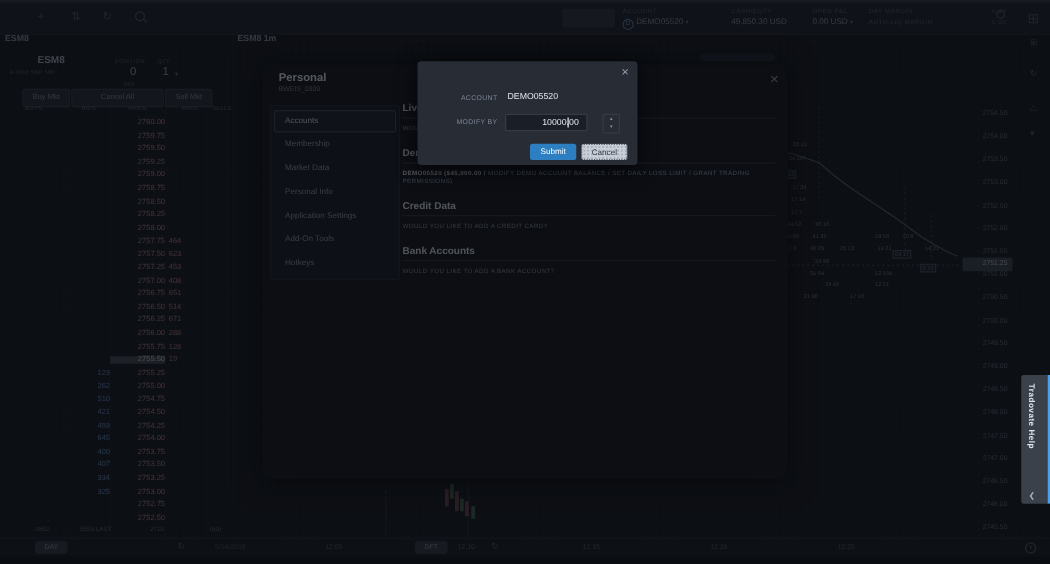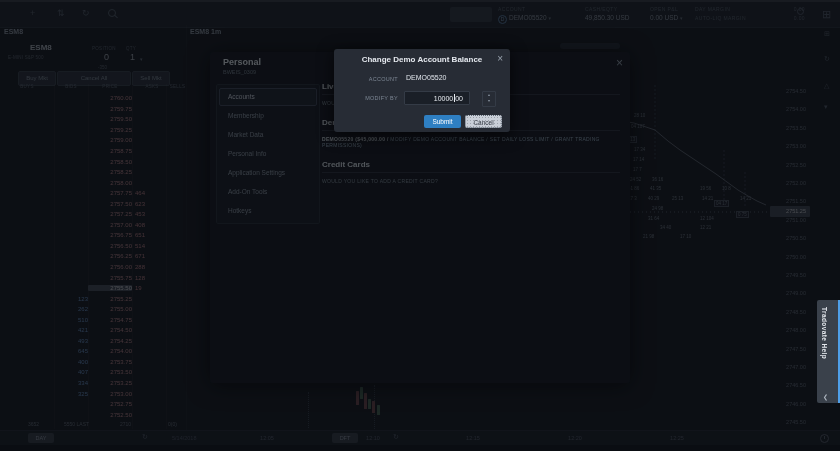--- a/index.html
+++ b/index.html
@@ -510,31 +510,34 @@
     <div id="sections">
         <div class="section">
           <div class="sec-h">Live Accounts</div>
           <div class="sec-sub">WOULD YOU LIKE TO OPEN A LIVE ACCOUNT?</div>
         </div>
         <div class="section">
           <div class="sec-h">Demo Accounts</div>
           <div class="sec-sub"><span class="sub-main">DEMO05520 ($45,000.00 / </span><span class="sub-links">MODIFY DEMO ACCOUNT BALANCE / SET DAILY LOSS LIMIT / GRANT TRADING PERMISSIONS)</span></div>
         </div>
         <div class="section">
-          <div class="sec-h">Credit Cards</div>
+          <div class="sec-h">Credit Data</div>
           <div class="sec-sub">WOULD YOU LIKE TO ADD A CREDIT CARD?</div>
+        </div>
+        <div class="section">
+          <div class="sec-h">Bank Accounts</div>
+          <div class="sec-sub">WOULD YOU LIKE TO ADD A BANK ACCOUNT?</div>
         </div>
       </div>
     <div style="position:absolute;inset:0;background:rgba(8,10,14,.38);border-radius:3px;pointer-events:none"></div>
   </div>
 
   <div id="dim2"></div>
 
   <div id="modal" class="dots">
-    <div class="m-title">Change Demo Account Balance</div>
     <span class="m-close">×</span>
     <span class="m-lbl" style="left:2px;top:27px">ACCOUNT</span>
     <span class="m-val" style="left:72px;top:25px">DEMO05520</span>
     <span class="m-lbl" style="left:2px;top:46px">MODIFY BY</span>
     <div id="m-input">10000.00</div>
     <div id="m-caret"></div>
     <div id="m-spin">
         <div>▴</div>
         <div>▾</div>
       </div>

